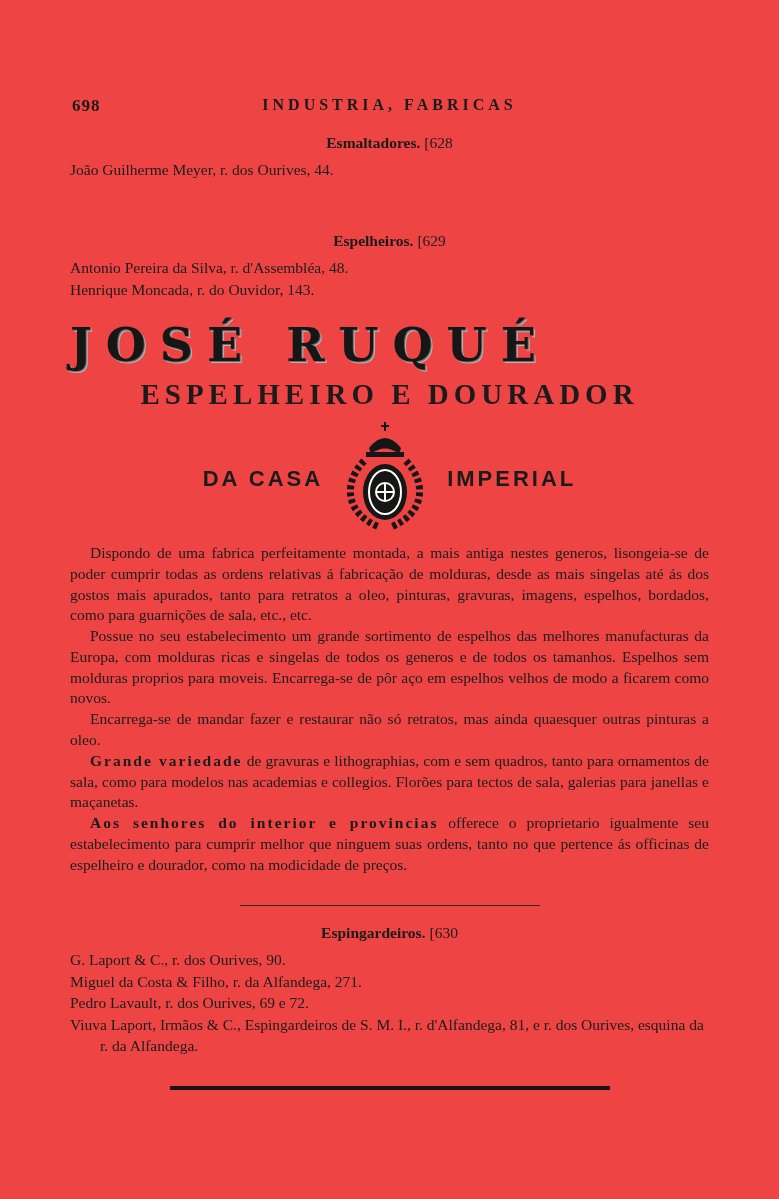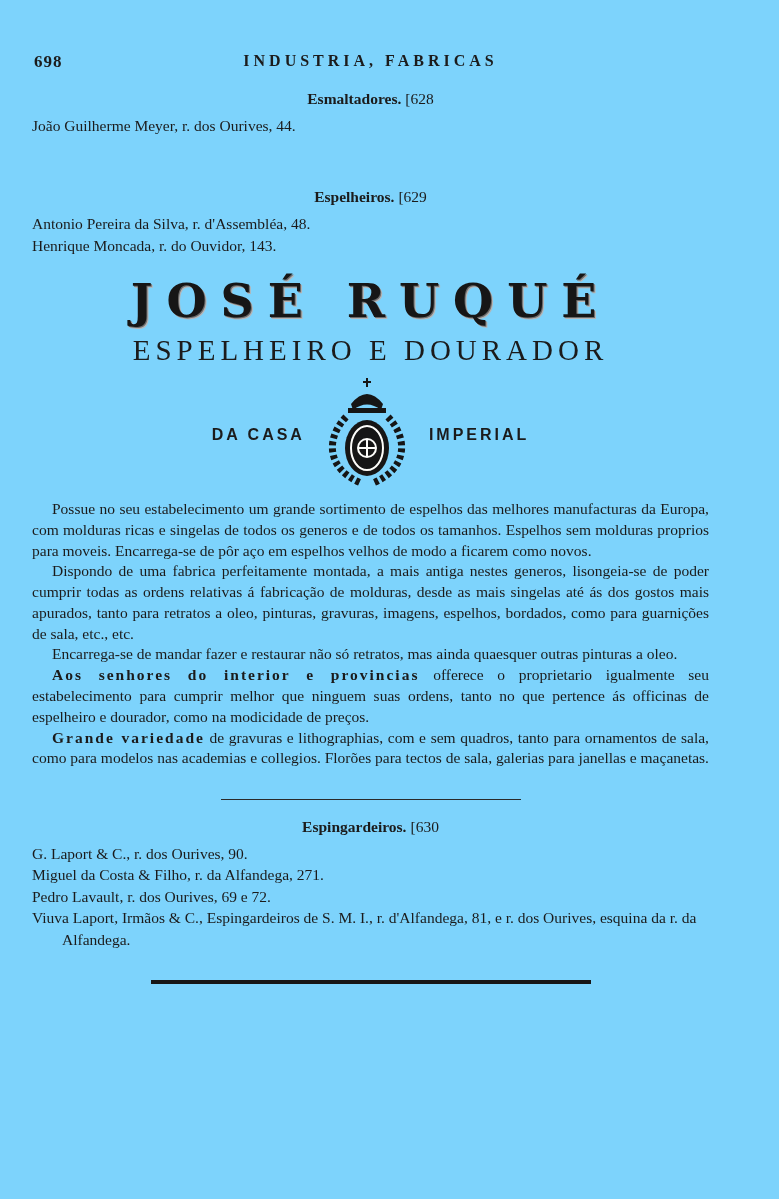--- a/index.html
+++ b/index.html
@@ -1,44 +1,44 @@
 <!DOCTYPE html>
 <html><head>
 <meta charset="utf-8">
 <style>
   html,body{margin:0;padding:0;background:#e9e7e1;}
   .page{
-    width:779px;height:1199px;background:#7dd3fc;color:#1b1b1b;
+    width:779px;height:1199px;background:#ef4444;color:#1b1b1b;
     font-family:"Liberation Serif","DejaVu Serif",serif;
-    box-sizing:border-box;padding:52px 70px 0 32px;
+    box-sizing:border-box;padding:52px 70px 0 70px;
     position:relative;overflow:hidden;
   }
   
   .page-header{position:relative;height:24px;margin-bottom:14px;}
   .page-number{position:absolute;left:2px;top:0;font-weight:bold;font-size:17px;letter-spacing:1px;}
-  .running-title{text-align:center;font-weight:bold;font-size:16px;letter-spacing:4px;}
+  .running-title{text-align:center;font-weight:bold;font-size:16px;letter-spacing:4px;margin-top:44px;}
   
   .section-heading{text-align:center;font-weight:bold;font-size:15.5px;margin:8px 0 7px 0;}
   .section-ref{font-weight:normal;margin-left:4px;}
   
   .entry-list{font-size:15.5px;line-height:1.38;}
   .entry{padding-left:30px;text-indent:-30px;}
   .gap-lg{height:44px;}
   
   .ad-title{
-    text-align:center;font-family:"DejaVu Serif",serif;font-weight:bold;
+    text-align:left;font-family:"DejaVu Serif",serif;font-weight:bold;
     font-size:46px;letter-spacing:14px;margin:18px 0 6px 0;color:#161616;
     text-shadow:1px 1px 0 #6b6b6b,2px 2px 0 #b5b5b5;
   }
   .ad-subtitle{
-    text-align:center;font-weight:normal;font-size:29px;letter-spacing:5px;
+    text-align:center;font-weight:bold;font-size:29px;letter-spacing:5px;
     margin:2px 0 10px 0;
   }
   .crest-row{display:flex;align-items:center;justify-content:center;gap:16px;margin:4px 0 6px 0;}
-  .casa-label{font-family:"Liberation Sans","DejaVu Sans",sans-serif;font-weight:bold;font-size:16px;letter-spacing:3px;}
+  .casa-label{font-family:"Liberation Sans","DejaVu Sans",sans-serif;font-weight:bold;font-size:22px;letter-spacing:3px;}
   .ad-address{
     text-align:center;font-weight:bold;font-size:24px;letter-spacing:1px;margin:8px 0 12px 0;
   }
   .ad-body{font-size:15.5px;line-height:1.34;text-align:justify;}
   .ad-body p{margin:0;text-indent:20px;}
   .lead-bold{font-weight:bold;letter-spacing:2px;}
   
   .divider-thin{width:300px;border-top:1.5px solid #2a2a2a;margin:30px auto 18px auto;}
   .divider-thick{width:440px;border-top:4px solid #161616;margin:30px auto 0 auto;}
 </style>
@@ -89,25 +89,25 @@
           <ellipse cx="46" cy="71" rx="16" ry="22" fill="none" stroke="#fdfdfa" stroke-width="2"></ellipse>
           <circle cx="46" cy="71" r="9" fill="none" stroke="#fdfdfa" stroke-width="2"></circle>
           <path d="M37 71 h18 M46 62 v18" stroke="#fdfdfa" stroke-width="2" fill="none"></path>
         </svg>
       </span>
       <span class="casa-label">IMPERIAL</span>
     </div>
 
 
     <div class="ad-body">
+      <p>Dispondo de uma fabrica perfeitamente montada, a mais antiga nestes generos, lisongeia-se de poder cumprir todas as ordens relativas á fabricação de molduras, desde as mais singelas até ás dos gostos mais apurados, tanto para retratos a oleo, pinturas, gravuras, imagens, espelhos, bordados, como para guarnições de sala, etc., etc.</p>
       <p>Possue no seu estabelecimento um grande sortimento de espelhos das melhores manufacturas da Europa, com molduras ricas e singelas de todos os generos e de todos os tamanhos. Espelhos sem molduras proprios para moveis.  Encarrega-se de pôr aço em espelhos velhos de modo a ficarem como novos.</p>
-      <p>Dispondo de uma fabrica perfeitamente montada, a mais antiga nestes generos, lisongeia-se de poder cumprir todas as ordens relativas á fabricação de molduras, desde as mais singelas até ás dos gostos mais apurados, tanto para retratos a oleo, pinturas, gravuras, imagens, espelhos, bordados, como para guarnições de sala, etc., etc.</p>
       <p>Encarrega-se de mandar fazer e restaurar não só retratos, mas ainda quaesquer outras pinturas a oleo.</p>
+      <p><span class="lead-bold">Grande variedade</span><span> de gravuras e lithographias, com e sem quadros, tanto para ornamentos de sala, como para modelos nas academias e collegios.  Florões para tectos de sala, galerias para janellas e maçanetas.</span></p>
       <p><span class="lead-bold">Aos senhores do interior e provincias</span><span> offerece o proprietario igualmente seu estabelecimento para cumprir melhor que ninguem suas ordens, tanto no que pertence ás officinas de espelheiro e dourador, como na modicidade de preços.</span></p>
-      <p><span class="lead-bold">Grande variedade</span><span> de gravuras e lithographias, com e sem quadros, tanto para ornamentos de sala, como para modelos nas academias e collegios.  Florões para tectos de sala, galerias para janellas e maçanetas.</span></p>
     </div>
   </div>
 
   <div class="divider-thin"></div>
 
   <div class="section-heading">
     <span>Espingardeiros.</span><span class="section-ref">[630</span>
   </div>
   <div class="entry-list">
     <div class="entry">G. Laport &amp; C., r. dos Ourives, 90.</div>

